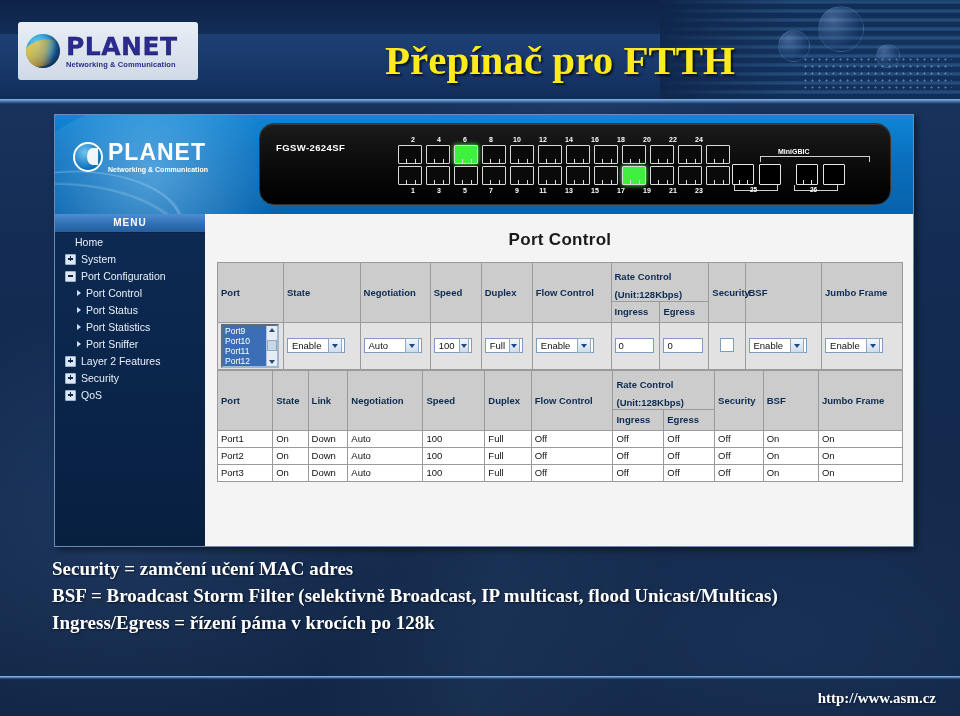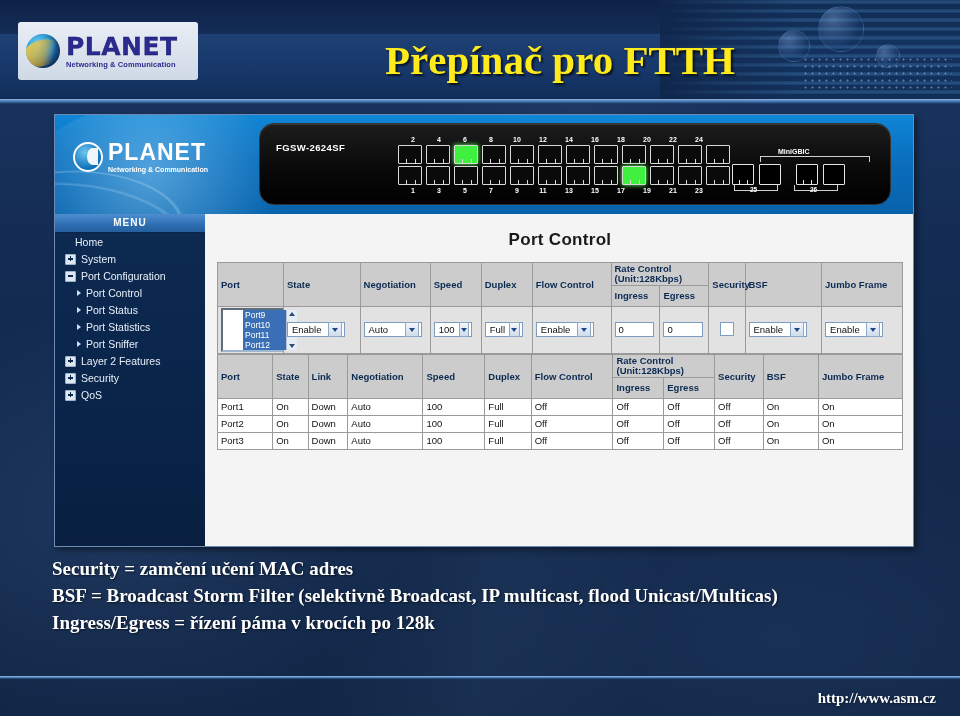--- a/index.html
+++ b/index.html
@@ -284,33 +284,32 @@
     padding: 1px 3px;
     vertical-align: middle;
     text-align: left;
   }
   table.grid th {
     background: #cccccc;
     font-weight: bold;
     height: 18px;
   }
   th.rate-head { text-align: left; padding: 0 3px; }
-  .rate-title { line-height: 1.05; }
+  .rate-title { line-height: 1.05; margin-top: 8px; }
 
   
   #form-table td { background: #e2e2e2; height: 44px; }
 
   .portlist {
     width: 54px; height: 40px;
     border: 2px inset #9fb6d0;
     background: #ffffff;
     display: flex;
     overflow: hidden;
     font-size: 8.5px;
-    padding-left: 20px;
   }
   .portlist .opts { flex: 1 1 auto; }
   .portlist .opt {
     background: #3b6fb5; color: #ffffff; padding: 0 2px; line-height: 10px; height: 10px;
   }
   .portlist .sb {
     width: 10px; flex: 0 0 auto;
     background: #e6ecf4; border-left: 1px solid #b4c4d8;
     display: flex; flex-direction: column; justify-content: space-between; align-items: center;
   }

